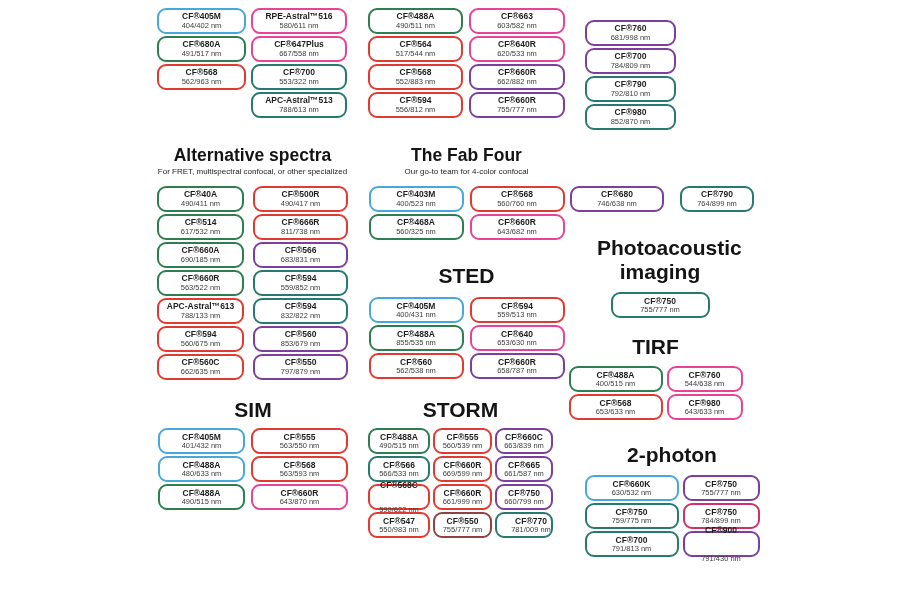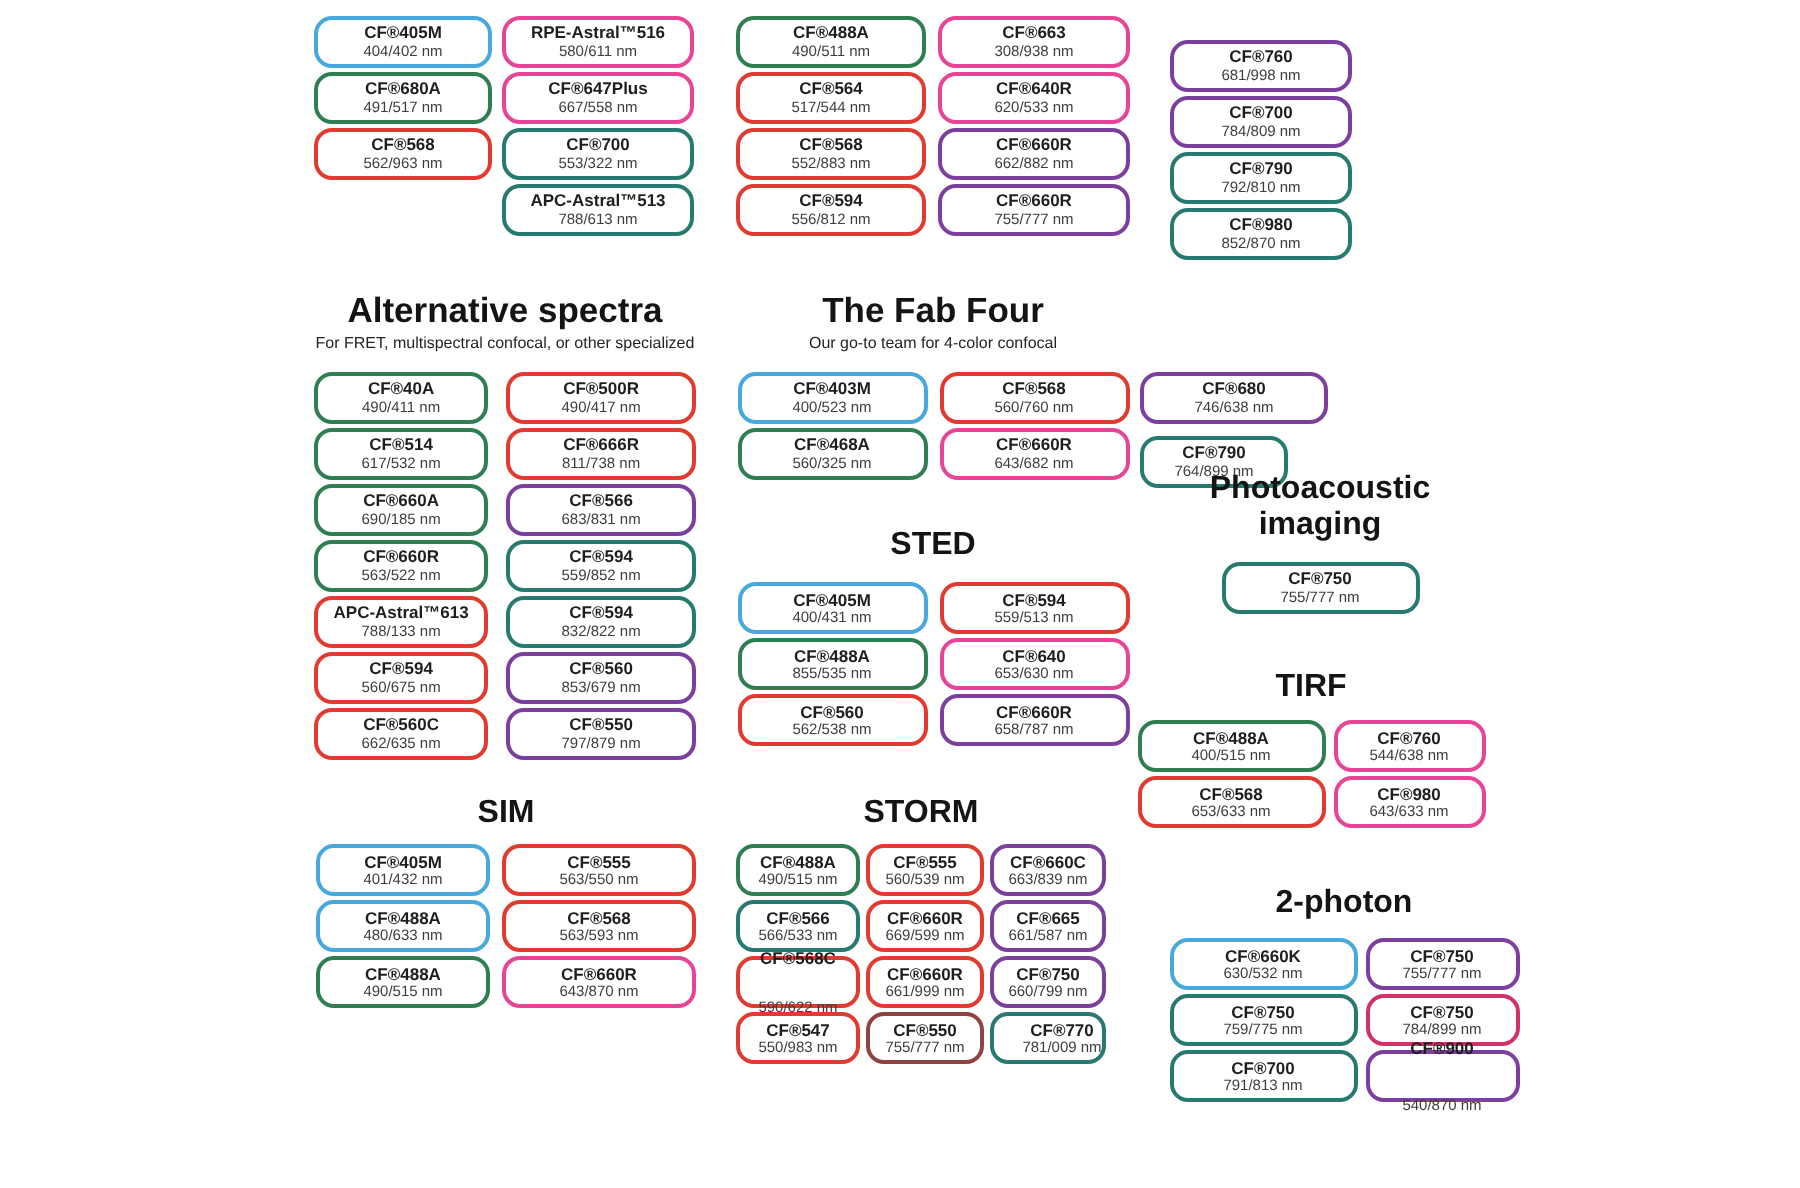--- a/index.html
+++ b/index.html
@@ -1,21 +1,21 @@
 <!DOCTYPE html>
 <html><head>
 <meta charset="utf-8">
 <style>
   html,body{margin:0;padding:0;}
   body{
     width:900px;height:594px;background:#ffffff;position:relative;overflow:hidden;
     font-family:"Liberation Sans", sans-serif;
   }
   .sec{position:absolute;text-align:center;}
-  .sec h2{margin:0;font-size:16px;font-weight:bold;color:#141414;line-height:1.15;}
+  .sec h2{margin:0;font-size:21px;font-weight:bold;color:#141414;line-height:1.15;}
   .sec.big h2{font-size:17.5px;}
   .sec .sub{margin:2px 0 0;font-size:8px;color:#242424;line-height:1.2;}
   .cols{display:flex;justify-content:center;}
   .bcol{display:flex;flex-direction:column;}
   .badge{
     height:26px;box-sizing:border-box;border:2px solid #999;border-radius:9px;
     background:#fff;display:flex;flex-direction:column;justify-content:center;align-items:center;
     margin-bottom:2px;
   }
   .bn{font-size:8.5px;font-weight:bold;color:#1e1e1e;line-height:1.25;white-space:nowrap;}
@@ -33,21 +33,21 @@
 
   .s-fab{left:368px;top:145px;width:197px;}
   .s-fab .cols{margin-top:9px;gap:6px;}
   .s-fab .bcol{width:95px;}
 
   .s-sted{left:368px;top:264px;width:197px;}
   .s-sted .cols{margin-top:9px;gap:6px;}
   .s-sted .bcol{width:95px;}
 
   .s-nir{left:570px;top:186px;}
-  .s-nir .cols{gap:4px;flex-direction:column;}
+  .s-nir .cols{gap:16px;}
   .s-nir .bcol:nth-child(1){width:94px;} .s-nir .bcol:nth-child(2){width:74px;}
 
   .s-pa{left:597px;top:236px;width:126px;}
   .s-pa .cols{margin-top:8px;}
   .s-pa .bcol{width:99px;}
 
   .s-tirf{left:568px;top:335px;width:175px;}
   .s-tirf .cols{margin-top:7px;gap:4px;}
   .s-tirf .bcol:nth-child(1){width:94px;} .s-tirf .bcol:nth-child(2){width:76px;}
 
@@ -126,21 +126,21 @@
           <div class="bv">556/812 nm</div>
         </div>
       </div>
     </div>
   </div>
 <div class="sec s-top4">
     <div class="cols">
       <div class="bcol">
         <div class="badge" style="border-color: rgb(232, 67, 151);">
           <div class="bn">CF®663</div>
-          <div class="bv">308/938 nm</div>
+          <div class="bv">603/582 nm</div>
         </div>
         <div class="badge" style="border-color: rgb(232, 67, 151);">
           <div class="bn">CF®640R</div>
           <div class="bv">620/533 nm</div>
         </div>
         <div class="badge" style="border-color: rgb(125, 63, 157);">
           <div class="bn">CF®660R</div>
           <div class="bv">662/882 nm</div>
         </div>
         <div class="badge" style="border-color: rgb(125, 63, 157);">
@@ -471,17 +471,17 @@
         <div class="badge" style="border-color: rgb(125, 63, 157);">
           <div class="bn">CF®750</div>
           <div class="bv">755/777 nm</div>
         </div>
         <div class="badge" style="border-color: rgb(210, 48, 105);">
           <div class="bn">CF®750</div>
           <div class="bv">784/899 nm</div>
         </div>
         <div class="badge" style="border-color: rgb(125, 63, 157); gap: 20px;">
           <div class="bn">CF®900</div>
-          <div class="bv">540/870 nm</div>
+          <div class="bv">791/430 nm</div>
         </div>
       </div>
     </div>
 </div>
 
 </body></html>

